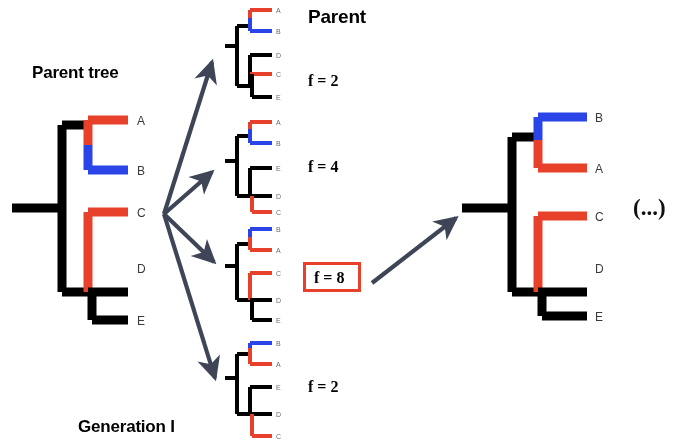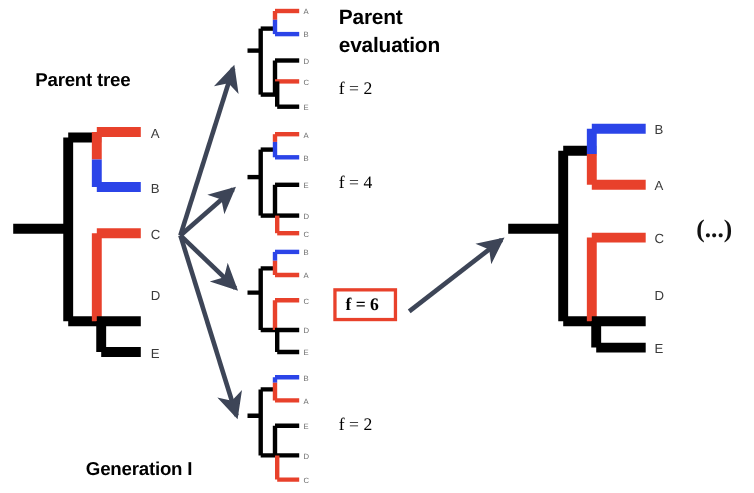--- a/index.html
+++ b/index.html
@@ -31,21 +31,21 @@
     position: absolute;
     left: 633px; top: 195px;
     font-size: 23px;
     font-weight: bold;
     color: #111111;
     font-family: "Liberation Serif", serif;
   }
   .fscore {
     position: absolute;
     font-size: 16px;
-    font-weight: normal;
+    font-weight: bold;
     color: #000000;
     font-family: "Liberation Serif", serif;
     white-space: nowrap;
   }
   #f-1 { left: 308px; top: 72px; }
   #f-2 { left: 308px; top: 158px; }
   #f-4 { left: 308px; top: 378px; }
   #f-3-box {
     position: absolute;
     left: 303px; top: 262px;
@@ -70,33 +70,32 @@
 </style>
 </head>
 <body>
 
 <div id="canvas">
 
   <div class="heading" id="title-parent">Parent tree</div>
 
   <div class="heading" id="title-fitness1">Parent</div>
 
-  <div class="heading" id="title-fitness2">evaluation</div>
 
 
   <div class="heading" id="title-generation">Generation I</div>
 
   <div id="ellipsis">(...)</div>
 
   <div class="fscore" id="f-1">f = 2</div>
 
   <div class="fscore" id="f-2">f = 4</div>
 
   <div id="f-3-box">
-    <span id="f-3">f = 6</span>
+    <span id="f-3">f = 8</span>
   </div>
 
   <div class="fscore" id="f-4">f = 2</div>
 
   <svg class="layer" viewBox="0 0 685 448">
 
     <g>
 
       <path d="M12,208 H66" stroke="#000000" stroke-width="9" fill="none"></path>
 

